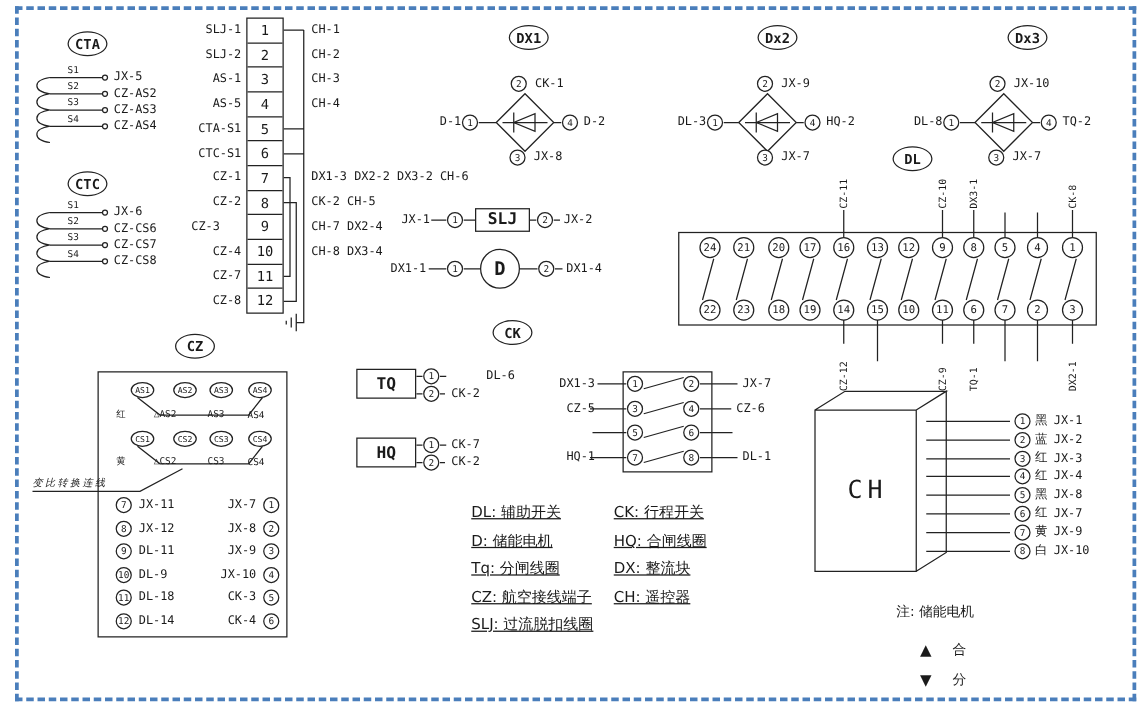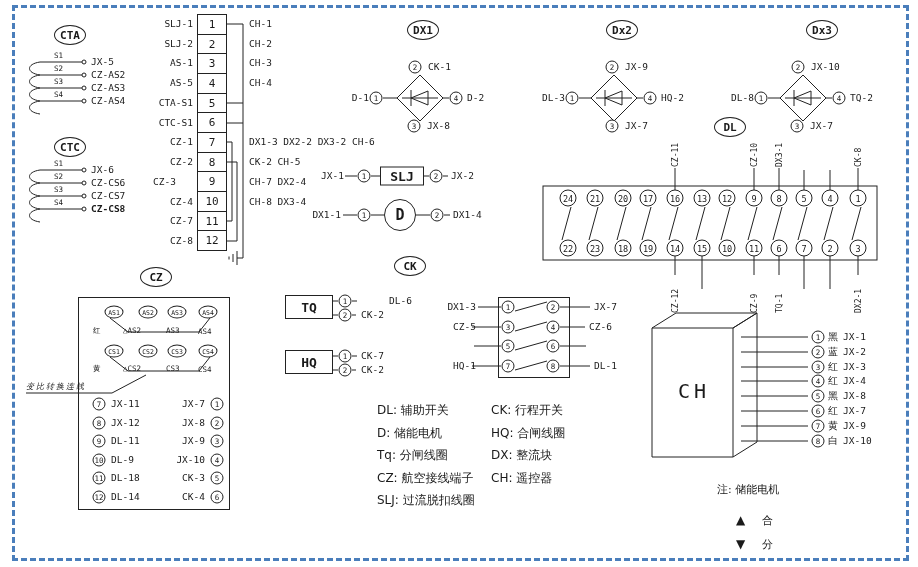--- a/index.html
+++ b/index.html
@@ -25,21 +25,21 @@
   .tblock{position:absolute;left:197px;top:14px;width:30px;height:237px;border:1.5px solid #222;display:flex;flex-direction:column;box-sizing:border-box;}
   .tcell{flex:1;border-bottom:1px solid #222;display:flex;align-items:center;justify-content:center;font:11px "DejaVu Sans Mono",monospace;}
   .tcell:last-child{border-bottom:none;}
   .spin{position:absolute;transform:translate(-50%,-50%);width:19px;height:13px;border:1px solid #222;border-radius:50%;
         display:flex;align-items:center;justify-content:center;font:6.5px "DejaVu Sans Mono",monospace;background:#fff;box-sizing:border-box;}
   .vlbl{position:absolute;writing-mode:vertical-rl;transform:rotate(180deg);font:8px "DejaVu Sans Mono",monospace;
         white-space:nowrap;width:10px;display:flex;align-items:center;}
   .czbox{position:absolute;left:78px;top:297px;width:152px;height:213px;border:1.5px solid #222;box-sizing:border-box;}
   .ckbox{position:absolute;left:498px;top:297px;width:72px;height:81px;border:1.5px solid #222;box-sizing:border-box;}
   .chtext{position:absolute;font:20px "DejaVu Sans Mono",monospace;letter-spacing:4px;transform:translate(-50%,-50%);}
-  .legend-row{position:absolute;font:12px "DejaVu Sans",sans-serif;white-space:nowrap;transform:translateY(-50%);}
+  .legend-row{position:absolute;font:12px "DejaVu Sans",sans-serif;white-space:nowrap;transform:translateY(-50%);text-decoration:underline;}
   .title{position:absolute;left:180px;width:550px;top:533px;transform:translateY(-50%);text-align:center;
          font:bold 15px "DejaVu Sans",sans-serif;letter-spacing:1px;}
   .note{font:11px "DejaVu Sans",sans-serif;}
   .tri{font:12px "DejaVu Sans",sans-serif;}
   .itnote{position:absolute;font:italic 8px "DejaVu Sans",sans-serif;letter-spacing:2px;transform:translateY(-50%);}
 </style>
 </head>
 <body>
 
 <div id="canvas">
@@ -112,21 +112,21 @@
   <span class="lbl" style="left:91px;top:101px;">CZ-AS4</span>
 
   <div class="oval small" style="left:70px;top:147px;">CTC</div>
   <span class="lbl t7" style="left:54px;top:164px;">S1</span>
   <span class="lbl t7" style="left:54px;top:177px;">S2</span>
   <span class="lbl t7" style="left:54px;top:190px;">S3</span>
   <span class="lbl t7" style="left:54px;top:203px;">S4</span>
   <span class="lbl" style="left:91px;top:170px;">JX-6</span>
   <span class="lbl" style="left:91px;top:183px;">CZ-CS6</span>
   <span class="lbl" style="left:91px;top:196px;">CZ-CS7</span>
-  <span class="lbl" style="left:91px;top:209px;font-weight:bold;">CZ-CS8</span>
+  <span class="lbl" style="left:91px;top:209px;">CZ-CS8</span>
 
   <div class="tblock">
     <div class="tcell">1</div>
     <div class="tcell">2</div>
     <div class="tcell">3</div>
     <div class="tcell">4</div>
     <div class="tcell">5</div>
     <div class="tcell">6</div>
     <div class="tcell">7</div>
     <div class="tcell">8</div>

